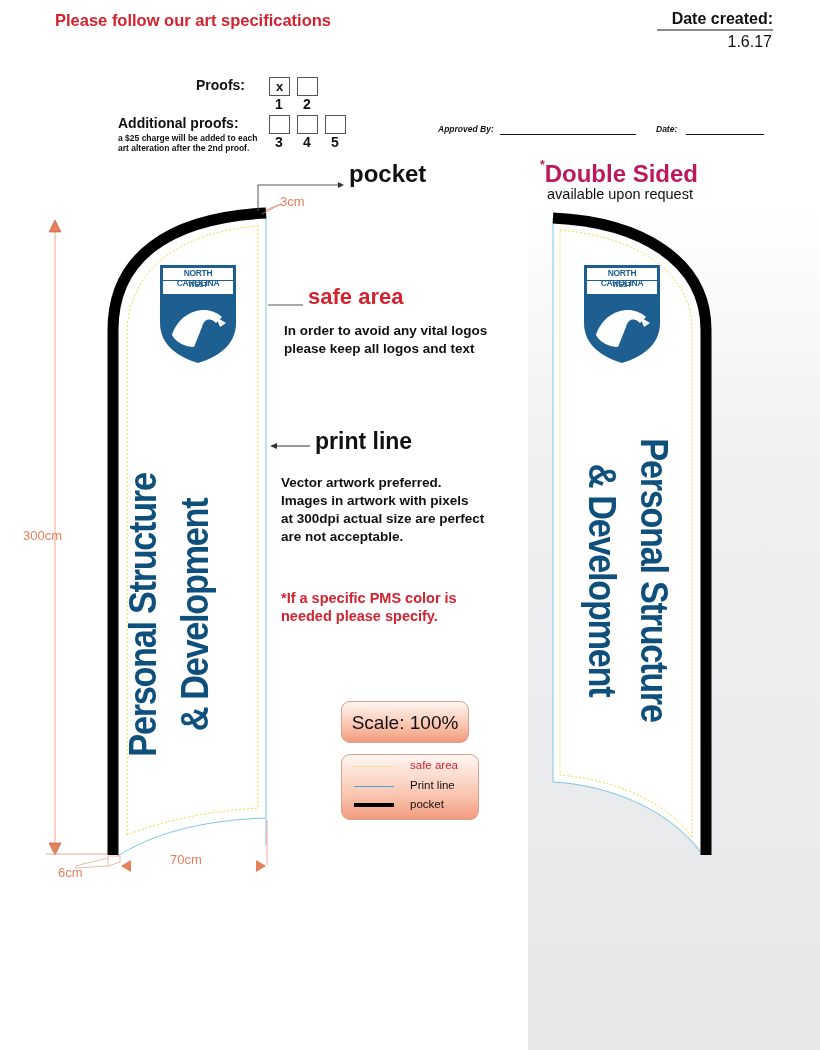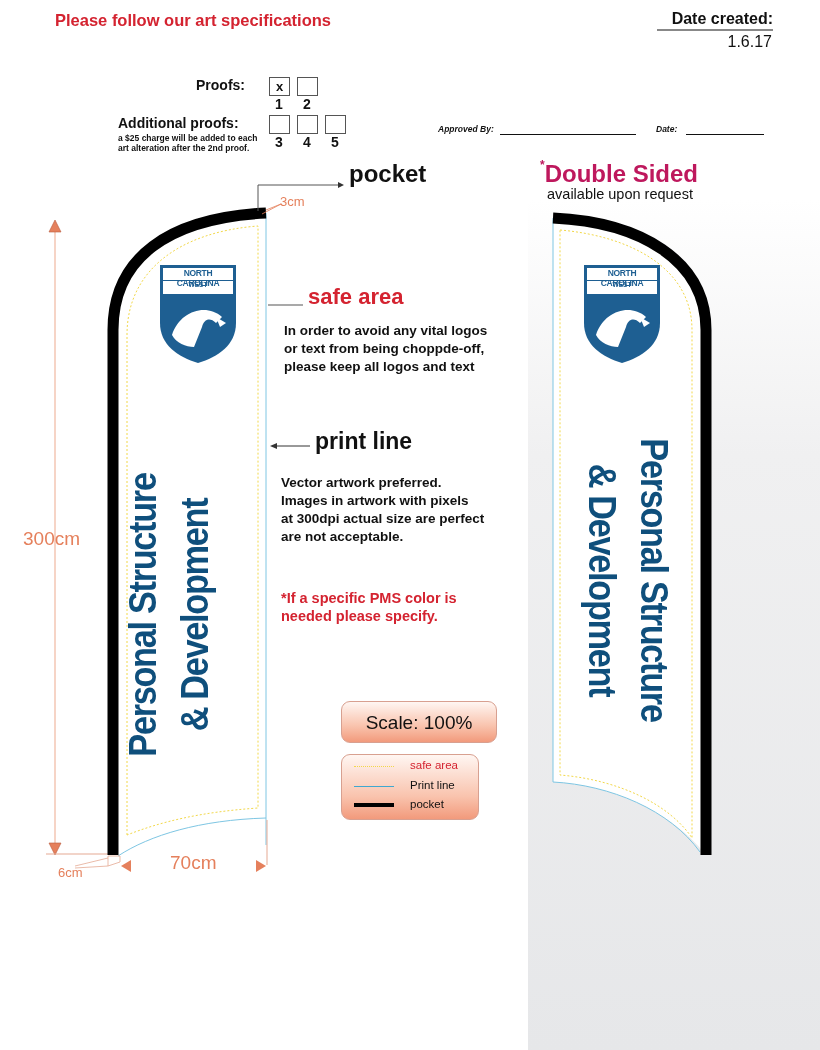--- a/index.html
+++ b/index.html
@@ -18,22 +18,22 @@
   .line { height:0; border-bottom:1px solid #111; }
   .pocket-label { left:349px; top:160px; font-weight:bold; font-size:24px; color:#111; }
   .ds-title { left:540px; top:160px; font-weight:bold; font-size:24px; color:#be185d; }
   .ds-title sup { font-size:12px; vertical-align:top; position:relative; top:-2px; }
   .ds-sub { left:547px; top:186px; font-size:14.5px; color:#111; }
   .safe-area { left:308px; top:284px; font-weight:bold; font-size:22px; color:#d42330; }
   .para { font-weight:bold; font-size:13.5px; line-height:18px; color:#111; }
   .safe-line-inline { color:#d42330; font-size:22px; }
   .print-line { left:315px; top:428px; font-weight:bold; font-size:23px; color:#111; }
   .pms { left:281px; top:589px; font-weight:bold; font-size:14.5px; line-height:18px; color:#d42330; }
-  .dim { color:#e5805c; font-size:19px; }
-  .scale-box { left:341px; top:701px; width:156px; height:42px; border-radius:9px; border:1px solid #d8a090; background:linear-gradient(180deg,#fff6f2 0%,#f9c3ad 60%,#f29a7c 100%); text-align:center; font-size:19px; line-height:42px; color:#111; box-sizing:border-box; }
+  .dim { color:#e5805c; font-size:13px; }
+  .scale-box { left:341px; top:701px; width:128px; height:42px; border-radius:9px; border:1px solid #d8a090; background:linear-gradient(180deg,#fff6f2 0%,#f9c3ad 60%,#f29a7c 100%); text-align:center; font-size:19px; line-height:42px; color:#111; box-sizing:border-box; }
   .legend-box { left:341px; top:754px; width:138px; height:66px; border-radius:9px; border:1px solid #d8a090; background:linear-gradient(180deg,#fff6f2 0%,#f9c3ad 65%,#f29a7c 100%); box-sizing:border-box; }
   .legend-row { position:absolute; left:0; width:138px; height:18px; }
   .legend-row .swatch { position:absolute; left:12px; top:8px; width:40px; }
   .legend-row .lbl { position:absolute; left:68px; top:1px; font-size:11.5px; }
   .flag-text-l { font-family:"Liberation Sans", sans-serif; font-weight:bold; color:#0f4f7c; }
 </style>
 </head>
 <body>
 
 <div class="abs gray-panel"></div>
@@ -146,21 +146,20 @@
 
 <div class="abs flag-text-l" style="left:415px; top:520px; width:410px; height:120px; transform:rotate(90deg); transform-origin:center; font-size:39px; line-height:52px; text-align:center; letter-spacing:-1.5px;">
   <div style="transform:scaleX(0.88); white-space:nowrap;">Personal Structure</div>
   <div style="transform:scaleX(0.88); white-space:nowrap;">&amp; Development</div>
 </div>
 
 <div class="abs dim" style="left:280px; top:194px; font-size:13px;">3cm</div>
 <div class="abs safe-area">safe area</div>
 <div class="abs para" style="left:284px; top:322px;">
   <div>In order to avoid any vital logos</div>
-  <div>or text from being choppde-off,</div>
   <div>please keep all logos and text</div>
 </div>
 <div class="abs print-line">print line</div>
 <div class="abs para" style="left:281px; top:474px;">
   <div>Vector artwork preferred.</div>
   <div>Images in artwork with pixels</div>
   <div>at 300dpi actual size are perfect</div>
   <div>are not acceptable.</div>
 </div>
 <div class="abs pms">

